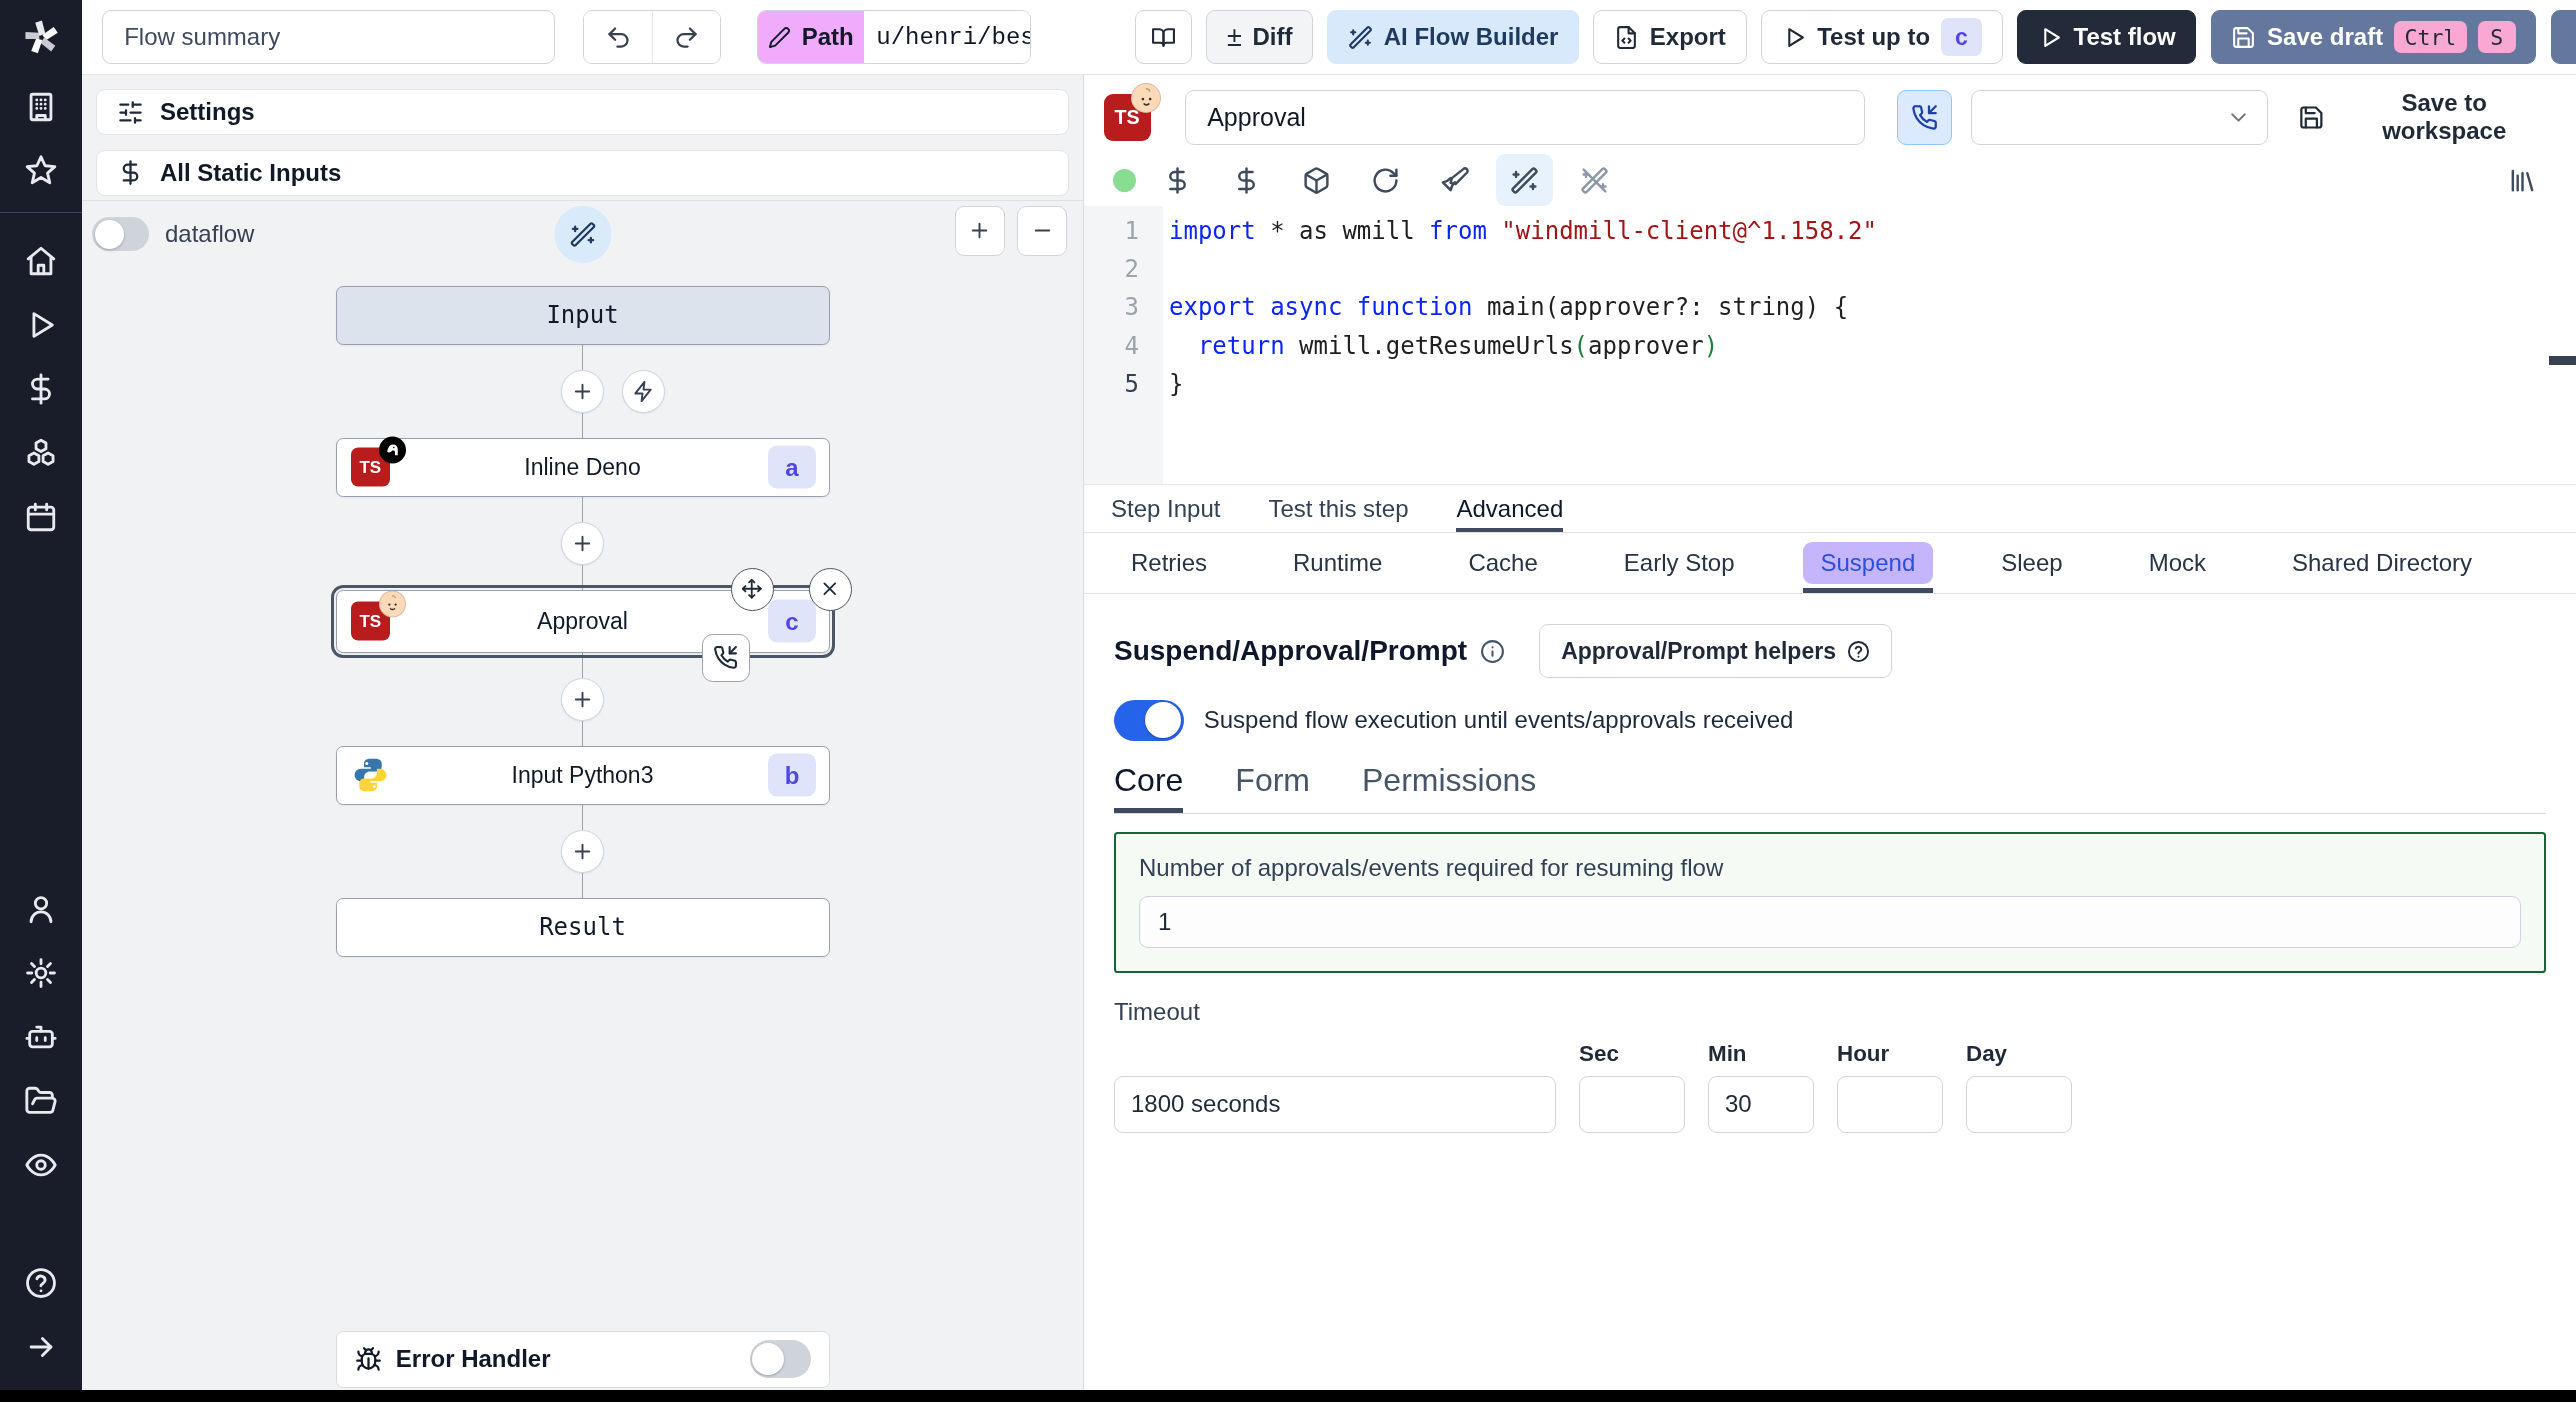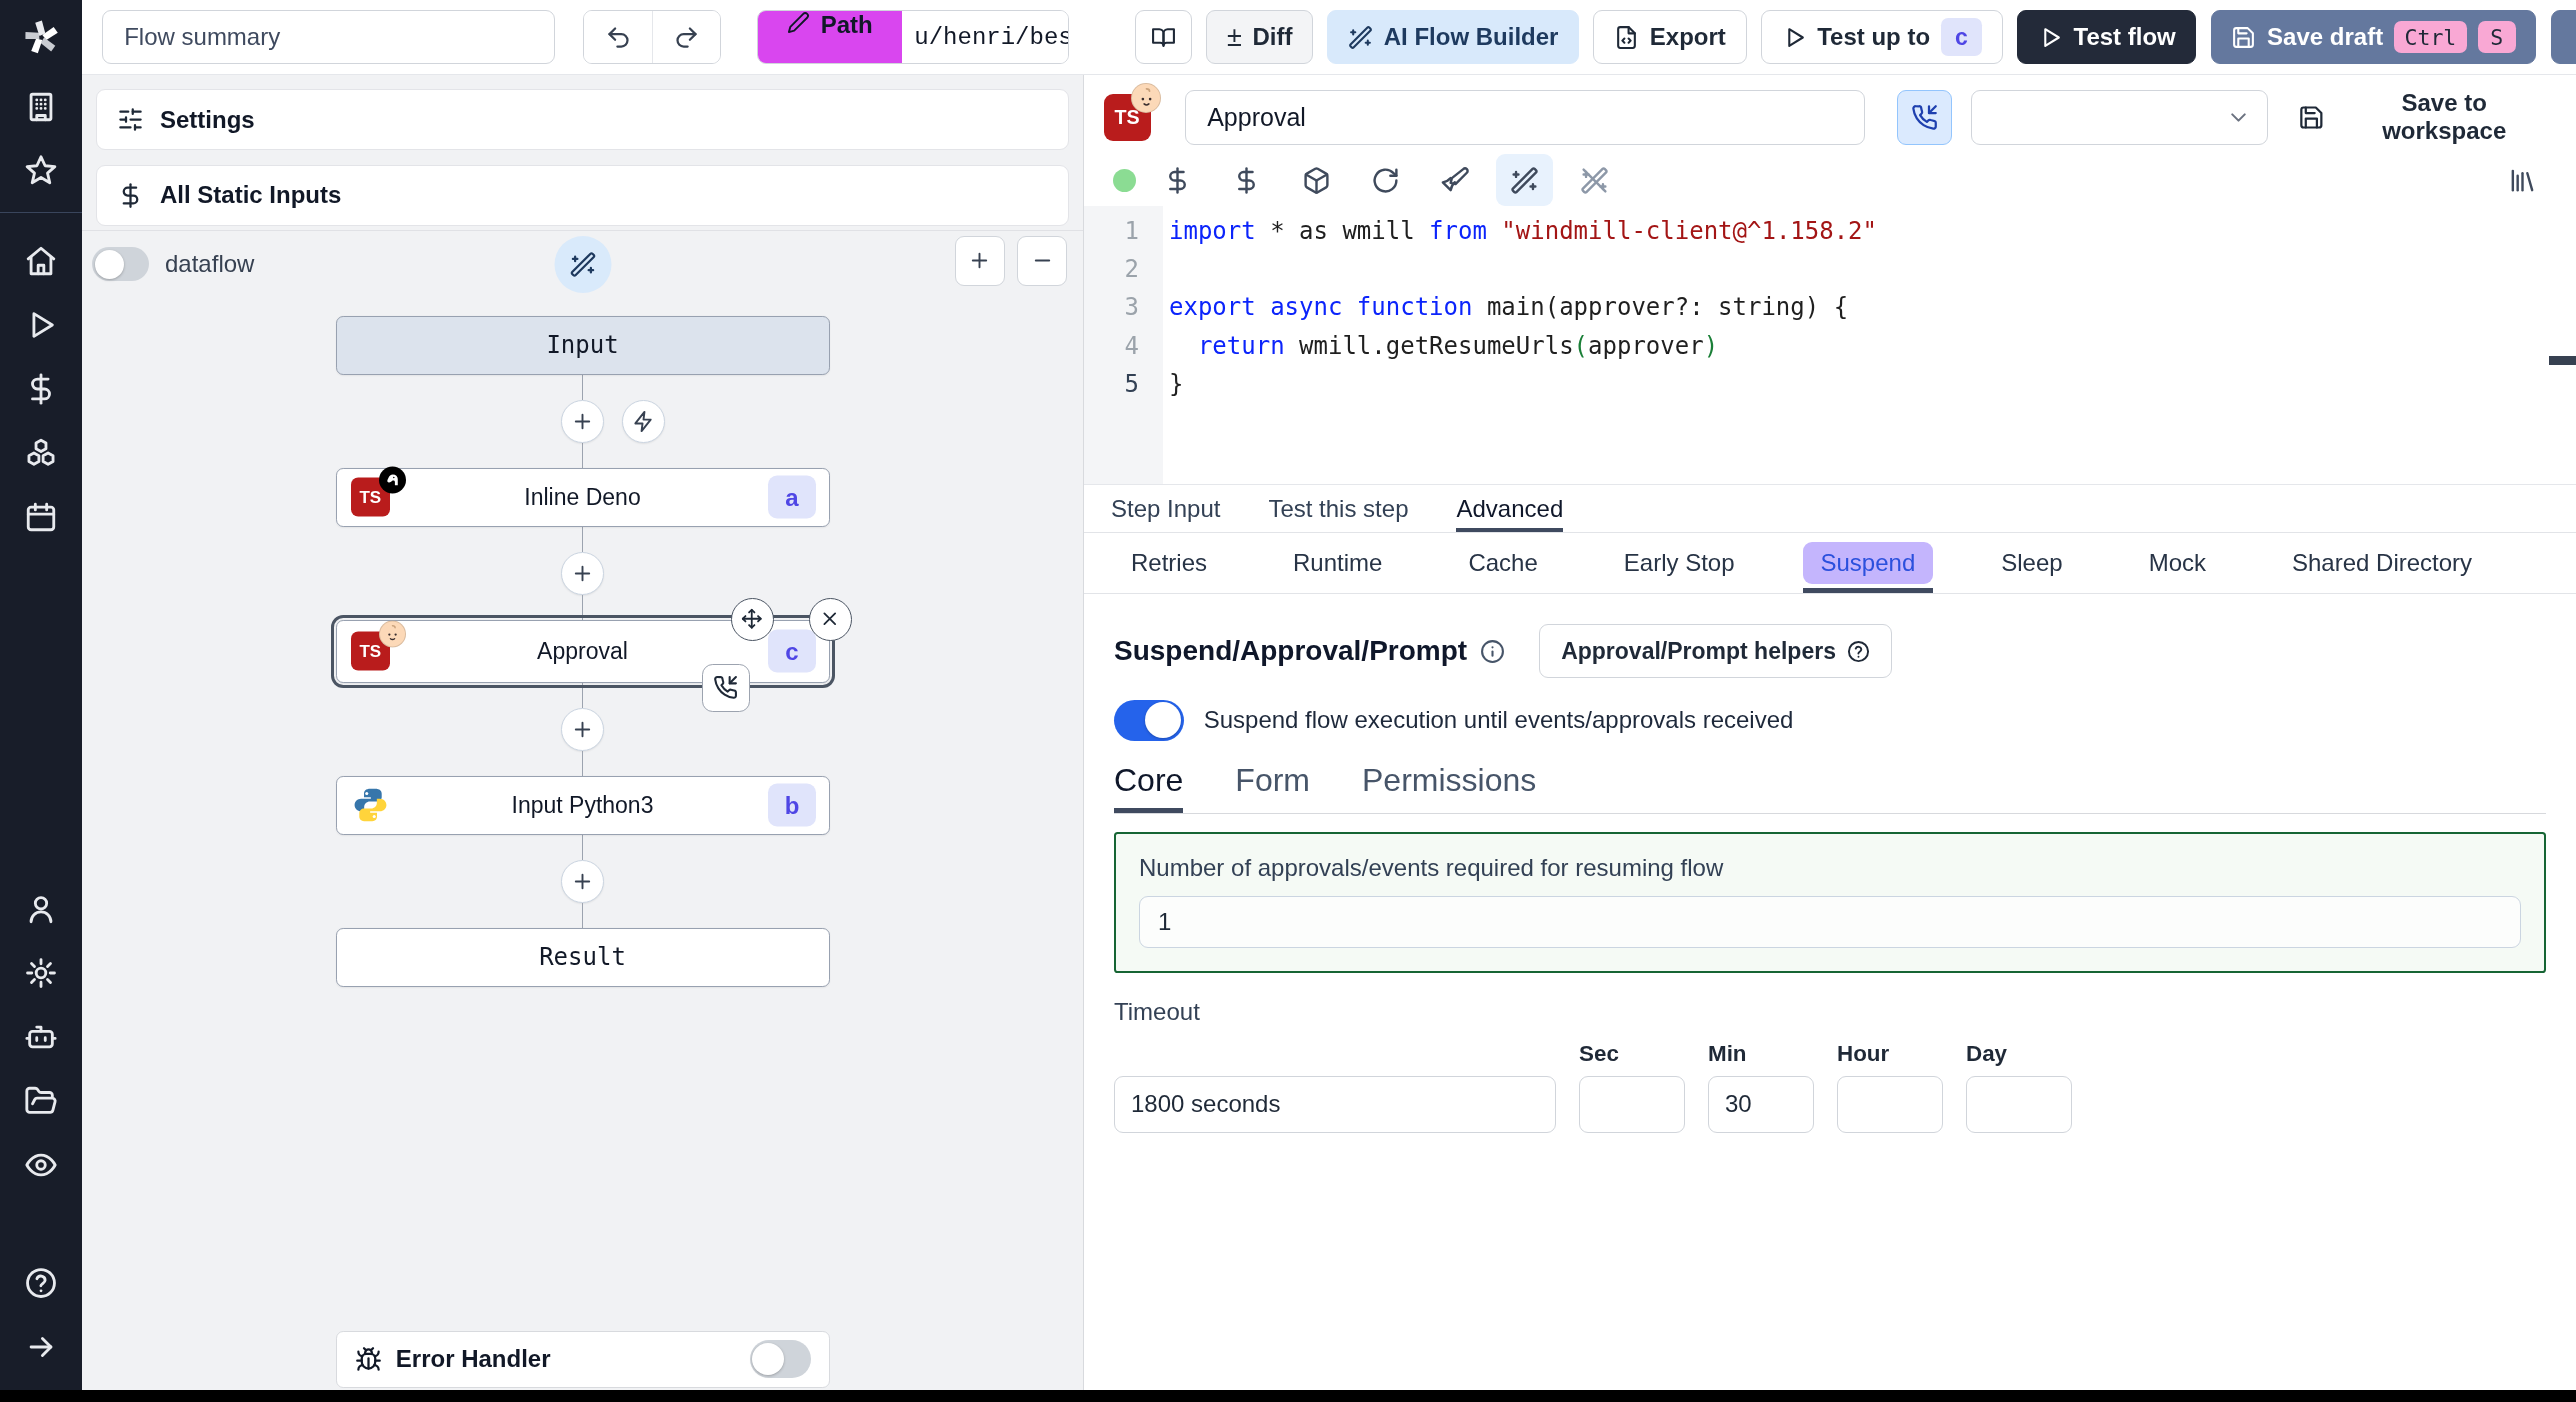--- a/index.html
+++ b/index.html
@@ -21,42 +21,42 @@
   .main { flex:1; display:flex; flex-direction:column; min-width:0; }
 
   
   .topbar { height:75px; background:#fff; border-bottom:0.9px solid #e5e7eb; display:flex; align-items:center; padding:0 0 0 19.7px; gap:14.3px; overflow:hidden; }
   .flow-summary { width:453px; height:54px; border:0.9px solid #d1d5db; border-radius:9px; padding:0 21.5px; font-size:24px; color:#3f4a5f; font-family:"Liberation Sans",sans-serif; outline:none; }
   .undo-redo { display:flex; height:54px; border:0.9px solid #d1d5db; border-radius:9px; overflow:hidden; background:#fff; margin-left:14.3px; }
   .ur-btn { width:68px; display:flex; align-items:center; justify-content:center; color:#374151; background:#fff; border:none; cursor:pointer; }
   .ur-btn + .ur-btn { border-left:0.9px solid #e5e7eb; }
   .ur-btn svg { width:27px; height:27px; }
   .path-group { display:flex; height:54px; border:0.9px solid #d1d5db; border-radius:9px; overflow:hidden; margin-left:21.5px; }
-  .path-left { display:flex; align-items:flex-start; gap:10.7px; background:#d946ef; padding:0 29px; font-weight:700; font-size:24px; color:#111827; }
+  .path-left { display:flex; align-items:center; gap:10.7px; background:#f0abfc; padding:0 10px; font-weight:700; font-size:24px; color:#111827; }
   .path-left svg { width:23px; height:23px; }
   .path-right { display:flex; align-items:center; background:#fff; padding:0 3.6px 0 12.5px; font-family:Liberation Mono, monospace; font-size:24px; color:#111827; max-width:166px; overflow:hidden; white-space:nowrap; }
   .tb-spacer { flex:1; }
   .tb-btn { height:54px; display:flex; align-items:center; gap:10.7px; border:0.9px solid #d1d5db; background:#fff; border-radius:9px; padding:0 19.7px; font-size:24px; font-weight:700; color:#1f2937; cursor:pointer; flex:none; }
   .tb-btn svg { width:25px; height:25px; }
   .tb-icon-only { width:57px; padding:0; justify-content:center; }
   .btn-diff { background:#f3f4f6; }
   .pm-glyph { font-size:27px; font-weight:400; line-height:1; }
   .btn-ai { background:#d8e9fb; border-color:#d8e9fb; color:#1e3a5f; }
   .badge { background:#e0e4fb; color:#4f46e5; font-weight:700; border-radius:7.2px; padding:5.4px 14.3px; font-size:23px; }
   .btn-dark { background:#232a39; border-color:#232a39; color:#fff; }
   .btn-save { background:#64789e; border-color:#64789e; color:#fff; }
   .kbd { background:#f9a8d4; color:#1f2937; border-radius:7.2px; padding:3.6px 10.7px; font-family:"DejaVu Sans Mono",monospace; font-size:21.5px; font-weight:400; }
   .kbd-s { padding:3.6px 12.5px; }
   .btn-sliver { width:36px; border-radius:9px; margin-right:-16px; background:#64789e; border-color:#64789e; }
 
   .content { flex:1; display:flex; min-height:0; }
 
   
   .flow-panel { width:1002px; flex:none; background:#f1f2f4; border-right:0.9px solid #d8dade; display:flex; flex-direction:column; position:relative; }
-  .panel-bar { height:61px; background:#fff; border:0.9px solid #e3e4e8; border-radius:9px; margin:14.3px 14.3px 0; display:flex; align-items:center; gap:16px; padding:0 19.7px; cursor:pointer; flex:none; }
+  .panel-bar { height:46px; background:#fff; border:0.9px solid #e3e4e8; border-radius:9px; margin:14.3px 14.3px 0; display:flex; align-items:center; gap:16px; padding:0 19.7px; cursor:pointer; flex:none; }
   .panel-bar svg { width:27px; height:27px; color:#1f2937; }
   .panel-bar .lbl { font-size:24px; font-weight:700; color:#111827; }
   .dataflow-row { margin-top:4px; border-top:0.9px solid #e0e1e5; height:68px; flex:none; display:flex; align-items:center; padding:0 10px; position:relative; }
   .toggle { position:relative; border-radius:894px; cursor:pointer; flex:none; }
   .toggle .knob { position:absolute; top:2.7px; background:#fff; border-radius:50%; box-shadow:0 0.9px 2.7px rgba(0,0,0,.25); }
   .tg-off { background:#cfd4da; }
   .tg-off .knob { left:2.7px; }
   .tg-sm { width:57px; height:34px; } .tg-sm .knob { width:29px; height:29px; }
   .tg-md { width:61px; height:38px; } .tg-md .knob { width:32px; height:32px; }
   .tg-lg { width:70px; height:41px; } .tg-lg .knob { width:36px; height:36px; }

